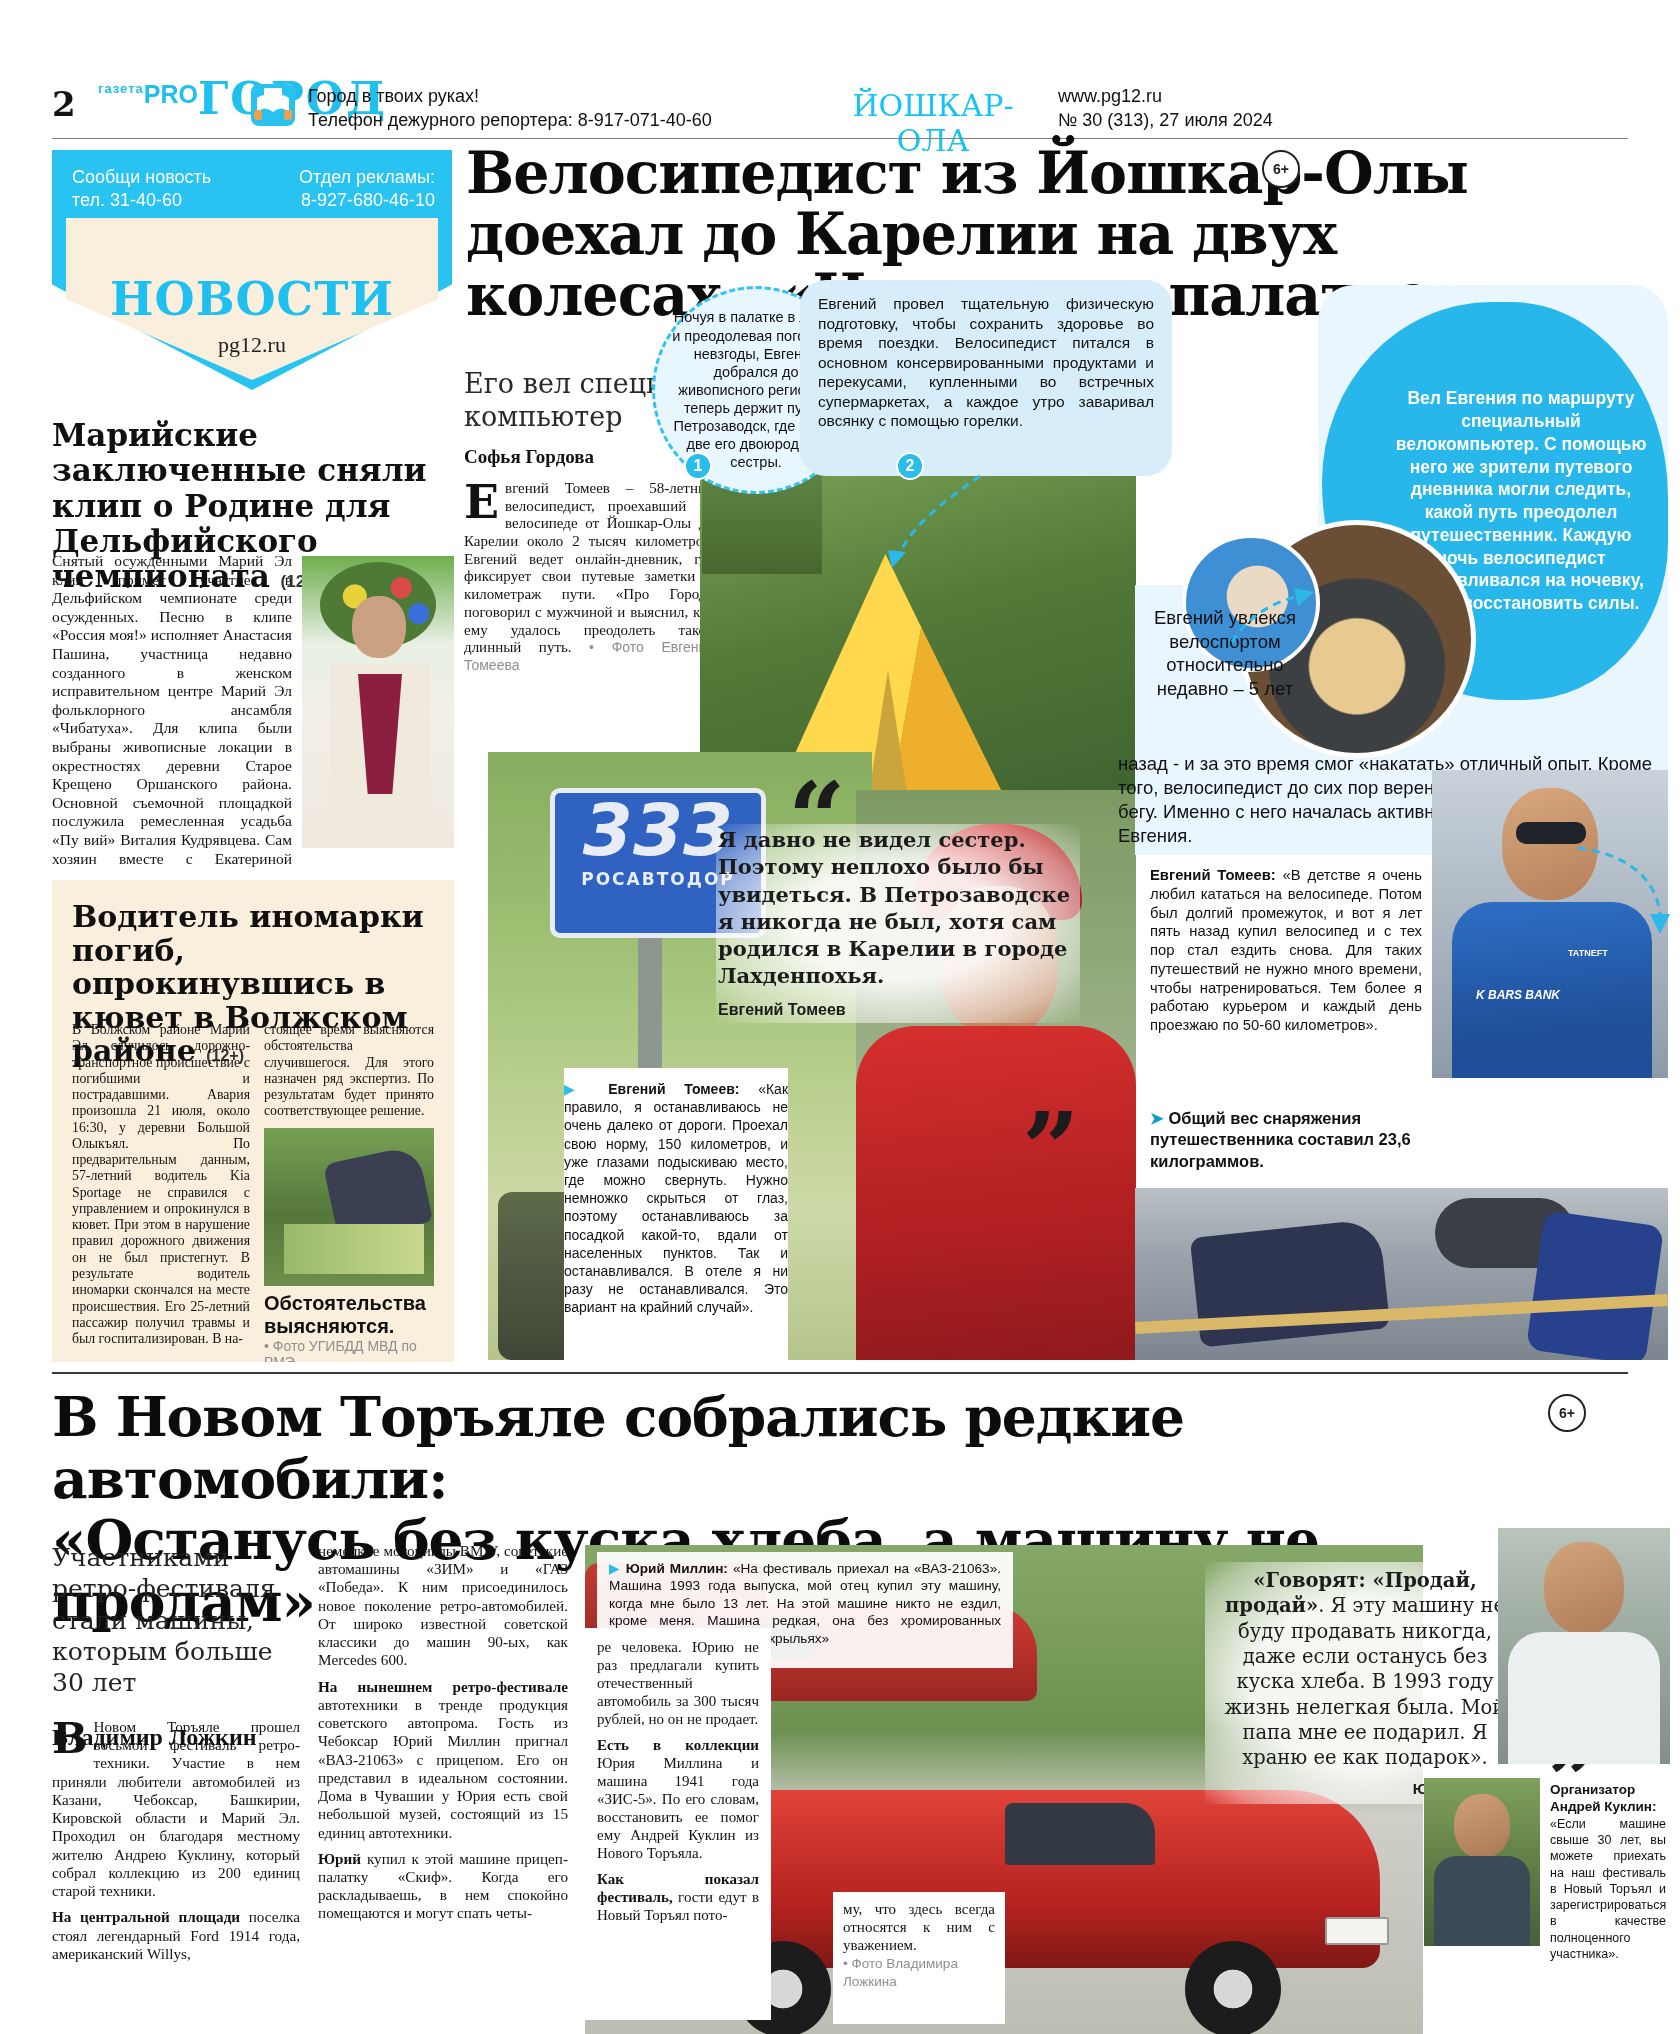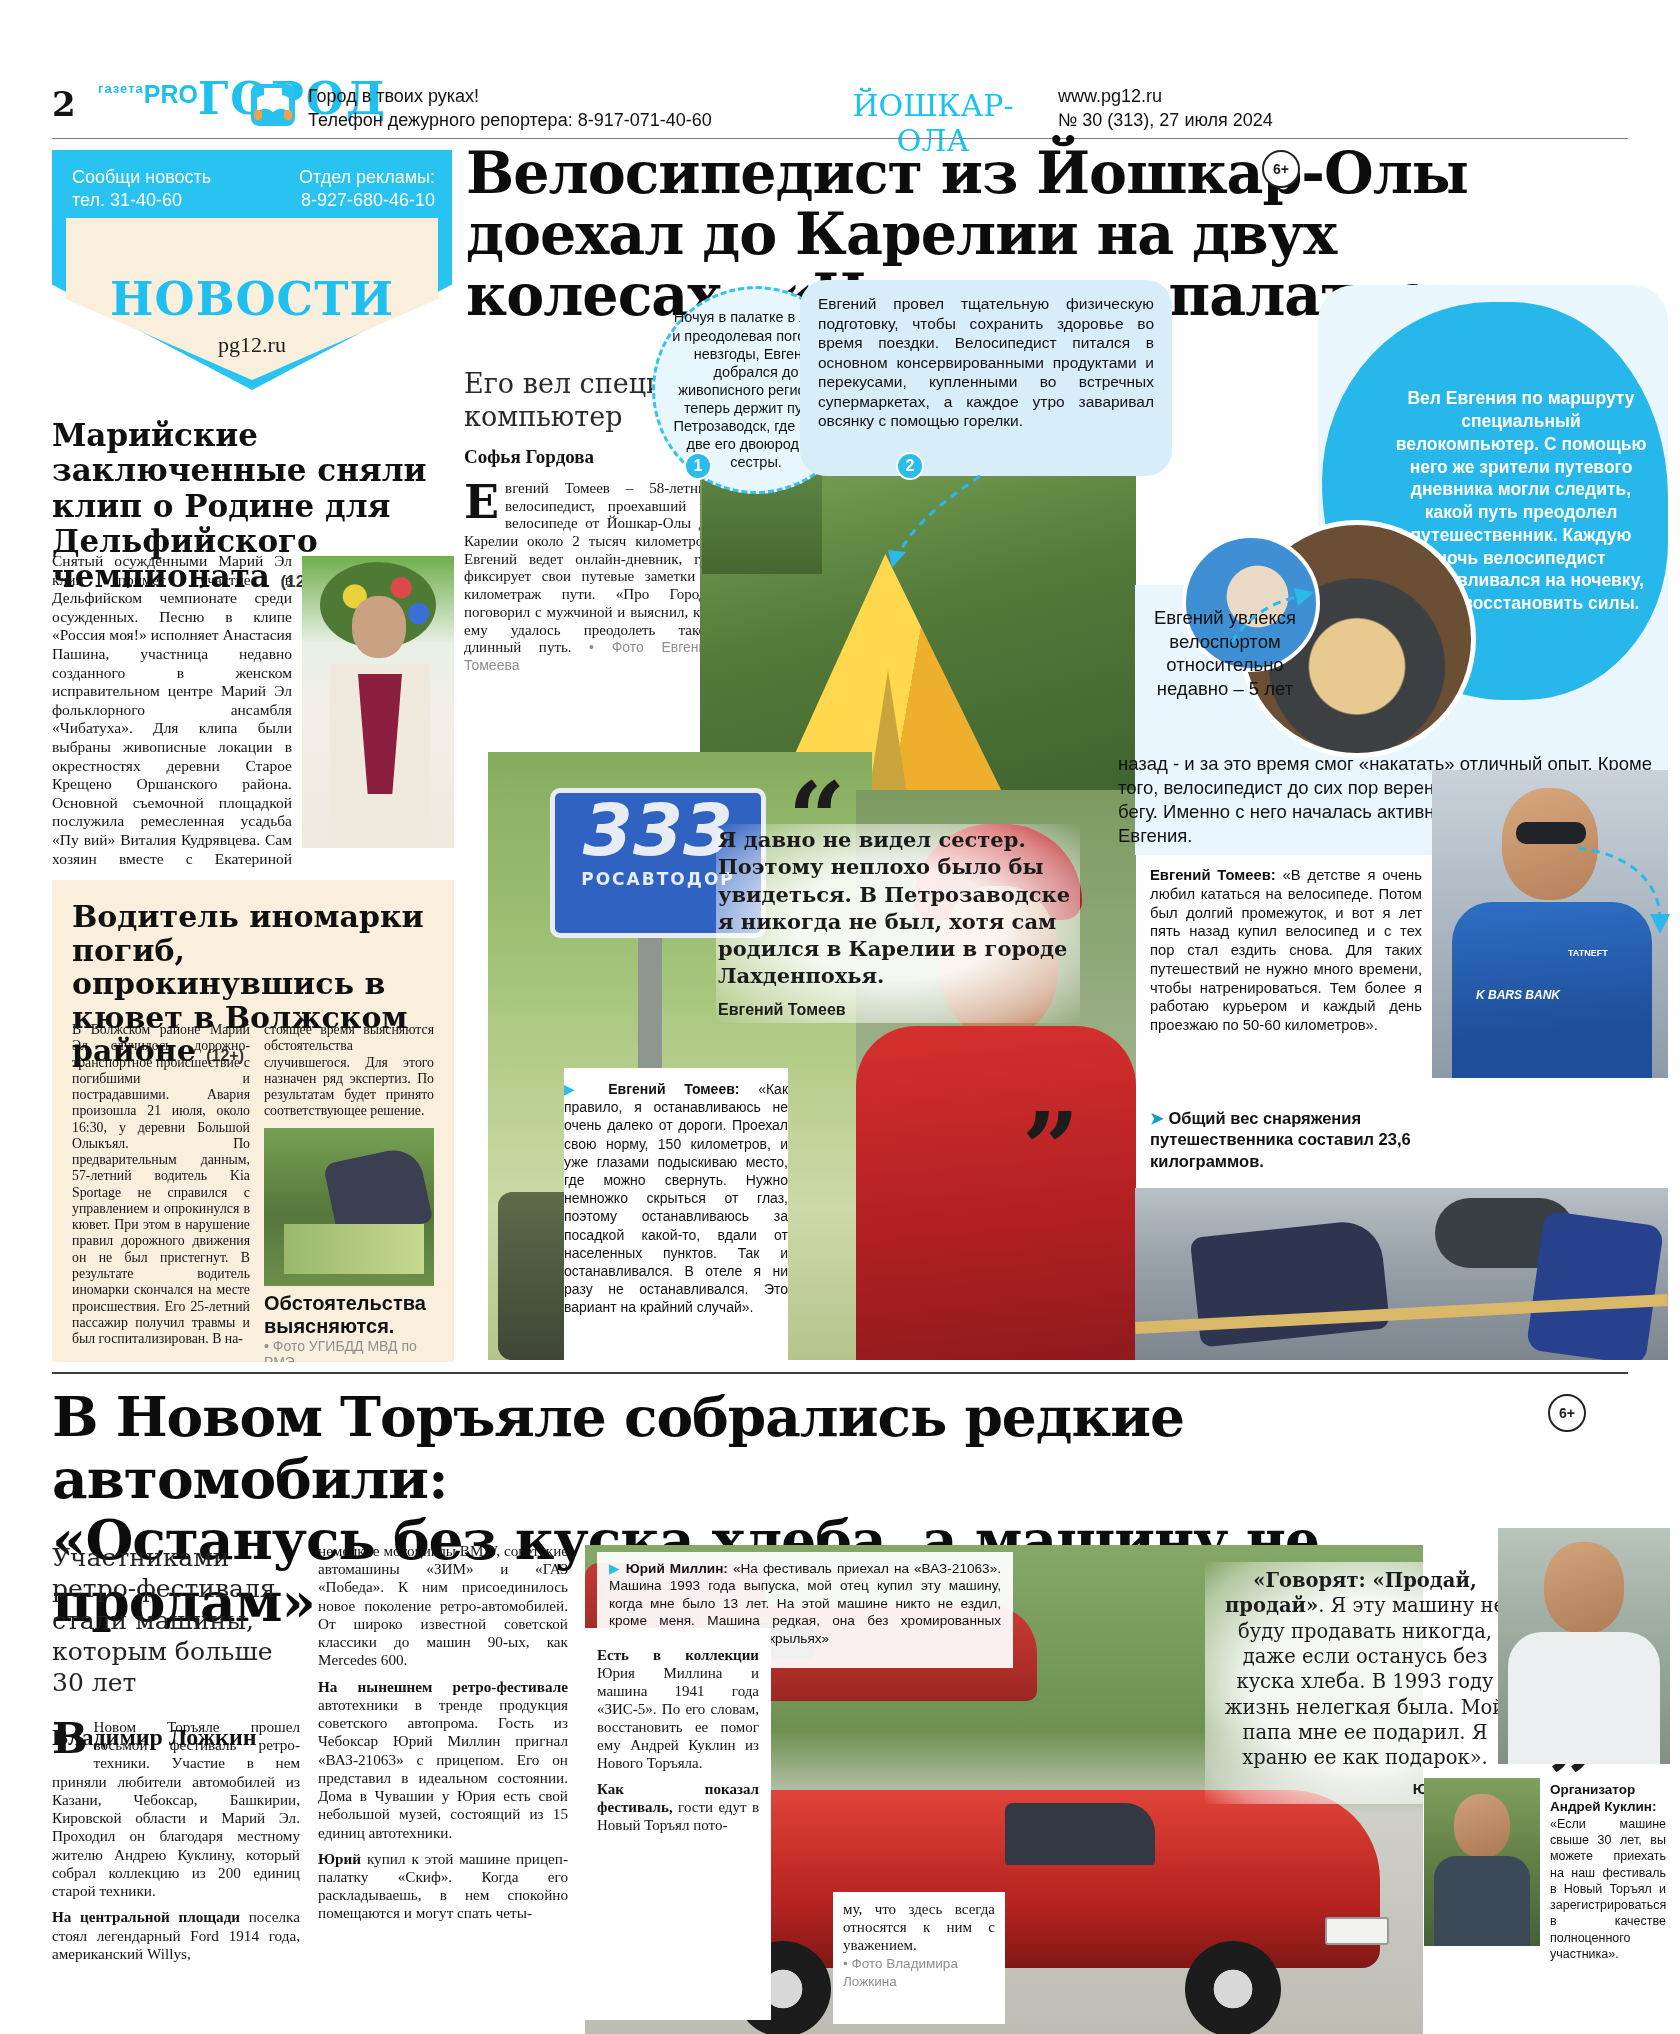--- a/index.html
+++ b/index.html
@@ -291,20 +291,21 @@
   </div>
 
   <div class="abs clip" style="left:597px;top:1552px;width:416px;height:116px;background:rgba(255,255,255,.93);padding:8px 12px;box-sizing:border-box">
     <span class="sans just" style="display:block;font-size:13.6px;line-height:1.28;color:#111">
       <span style="color:#29bdec">▶</span>
       <span class="boldlead">Юрий Миллин:</span><span> «На фестиваль приехал на «ВАЗ-21063». Машина 1993 года выпуска, мой отец купил эту машину, когда мне было 13 лет. На этой машине никто не ездил, кроме меня. Машина редкая, она без хромированных молдингов на дверях, на крыльях»</span>
     </span>
   </div>
 
   <div class="abs whitebox clip just" style="left:585px;top:1628px;width:186px;height:392px;padding:10px 12px;font-size:15px;line-height:1.2">
+    <div><span>ре человека. Юрию не раз предлагали купить отечественный автомобиль за 300 тысяч рублей, но он не продает.</span></div>
     <div style="margin-top:8px">
       <span class="boldlead">Есть в коллекции</span><span> Юрия Миллина и машина 1941 года «ЗИС-5». По его словам, восстановить ее помог ему Андрей Куклин из Нового Торъяла.</span>
     </div>
     <div style="margin-top:8px">
       <span class="boldlead">Как показал фестиваль,</span><span> гости едут в Новый Торъял пото-</span>
     </div>
   </div>
 
   <div class="abs whitebox clip" style="left:833px;top:1892px;width:172px;height:132px;padding:8px 10px">
     <span class="just" style="display:block;font-size:15px;line-height:1.2">му, что здесь всегда относятся к ним с уважением.</span>

